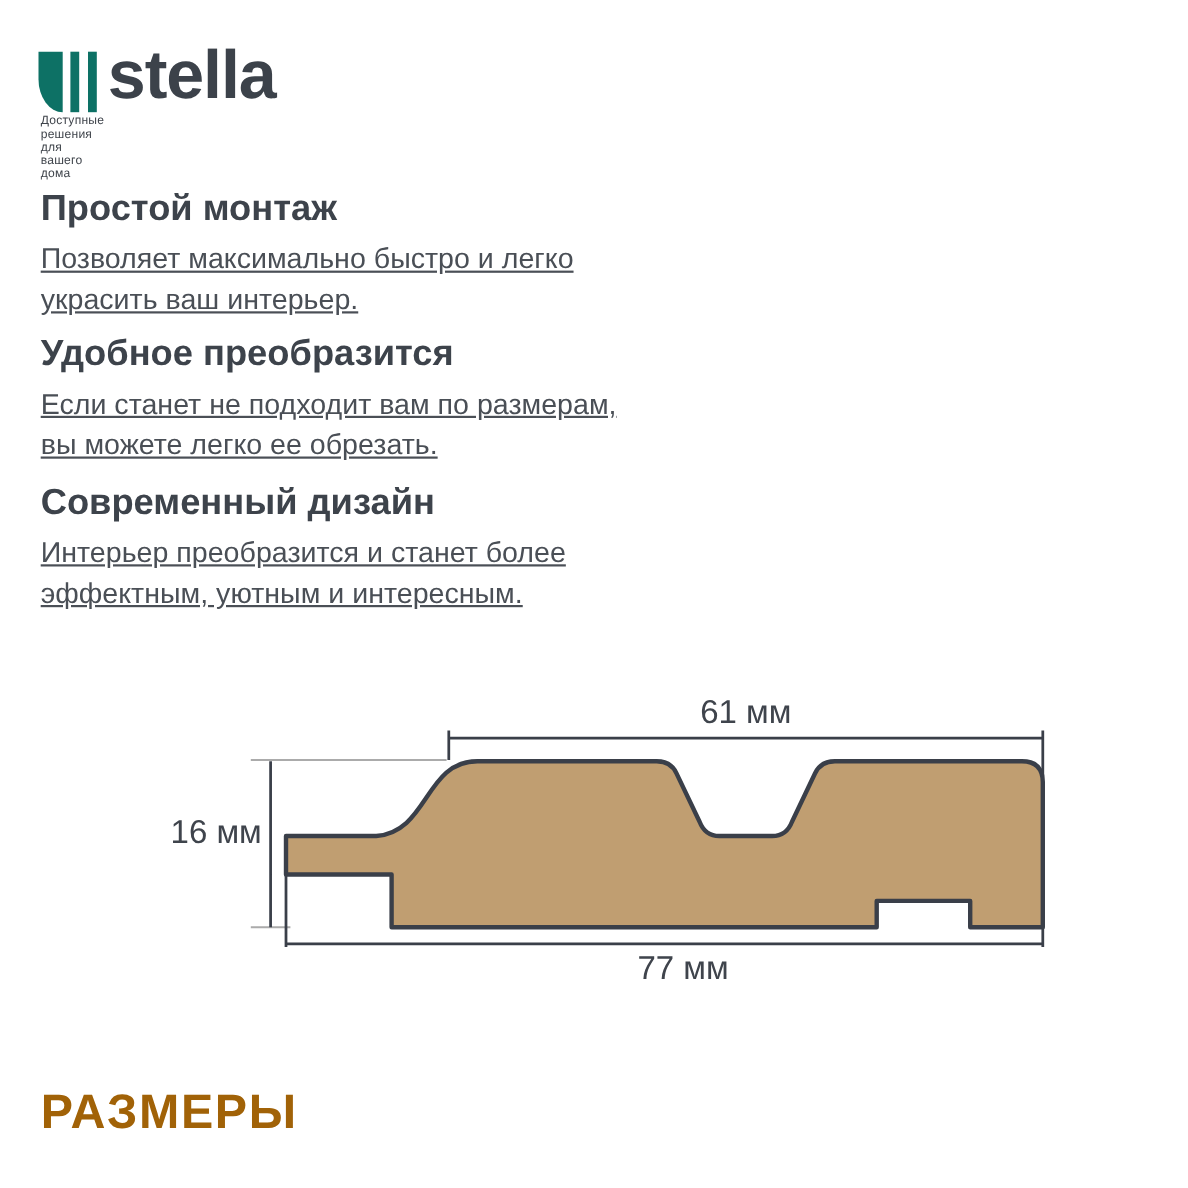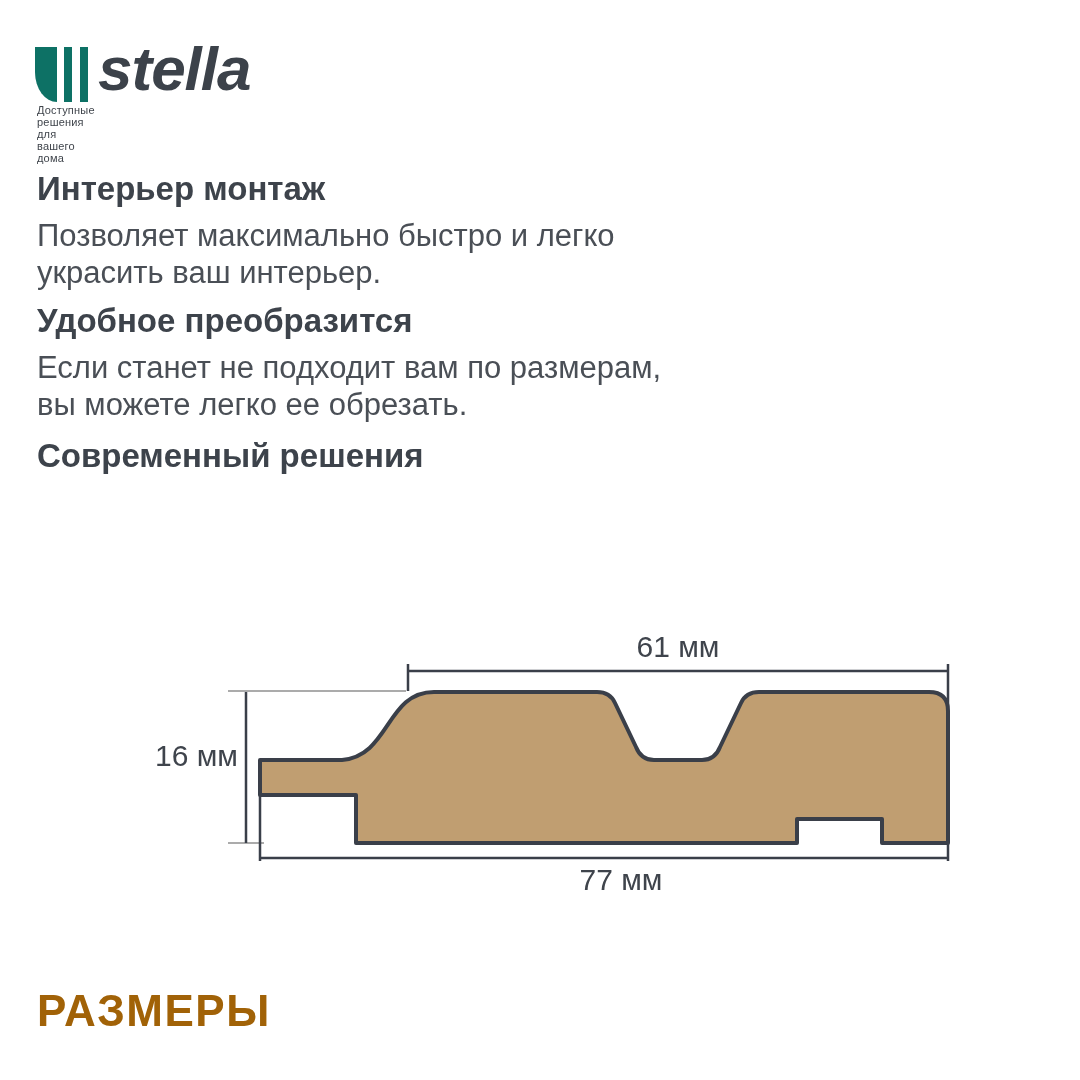--- a/index.html
+++ b/index.html
@@ -10,33 +10,33 @@
   }
   
   .logo{position:absolute;left:0;top:0;}
   .logo-icon{position:absolute;left:35px;top:47px;width:53px;height:55px;}
   .logo-icon .bar{position:absolute;top:0;height:55px;background:#0d7165;}
   .bar1{left:0;width:22px;border-bottom-left-radius:22px 30px;}
   .bar2{left:29px;width:8px;}
   .bar3{left:45px;width:8px;}
   .brand{
     position:absolute;left:98px;top:36px;font-size:62px;font-weight:700;
-    letter-spacing:-1px;color:#3c424a;line-height:66px;font-style:italic;
+    letter-spacing:-1px;color:#3c424a;line-height:66px;
   }
   .tagline{
     position:absolute;left:37px;top:104px;font-size:11px;font-weight:400;
     color:#3f444b;letter-spacing:.2px;
   }
   
   .feature{position:absolute;left:37px;}
   .f1{top:168px;} .f2{top:300px;} .f3{top:435px;}
   .feature-title{font-size:33px;font-weight:700;color:#3d434b;line-height:41px;}
   .feature-body{
-    font-size:31px;font-weight:400;color:#4a4f56;line-height:37px;
-    margin-top:8px;white-space:pre-line;
+    font-size:26px;font-weight:400;color:#4a4f56;line-height:37px;
+    margin-top:8px;white-space:pre-line;text-decoration:underline;
   }
   
   .diagram{position:absolute;left:140px;top:610px;width:860px;height:300px;}
   .dim-label{font-size:30px;fill:#3f444c;font-family:"Liberation Sans","DejaVu Sans",sans-serif;}
   
   .section-title{
     position:absolute;left:37px;top:986px;font-size:44px;font-weight:700;
     letter-spacing:1.5px;color:#a16207;
   }
 </style>
@@ -47,33 +47,35 @@
   <div class="logo-icon">
     <div class="bar bar1"></div>
     <div class="bar bar2"></div>
     <div class="bar bar3"></div>
   </div>
   <div class="brand">stella</div>
   <div class="tagline">Доступные решения для вашего дома</div>
 </header>
 
 <section class="feature f1">
-  <div class="feature-title">Интерьер монтаж</div>
+  <div class="feature-title">Простой монтаж</div>
   <div class="feature-body">Позволяет максимально быстро и легко
 украсить ваш интерьер.</div>
 </section>
 
 <section class="feature f2">
   <div class="feature-title">Удобное преобразится</div>
   <div class="feature-body">Если станет не подходит вам по размерам,
 вы можете легко ее обрезать.</div>
 </section>
 
 <section class="feature f3">
-  <div class="feature-title">Современный решения</div>
+  <div class="feature-title">Современный дизайн</div>
+  <div class="feature-body">Интерьер преобразится и станет более
+эффектным, уютным и интересным.</div>
 </section>
 
 <svg class="diagram" viewBox="140 610 860 300">
 
   <path d="M228 691 H406 M228 843 H264" fill="none" stroke-width="1.8" stroke="#ababab"></path>
 
   <path d="M260 760 H342
            C390 756, 386 692, 434 692
            H597 Q610 692, 615 703
            L636 747 Q641 760, 654 760

